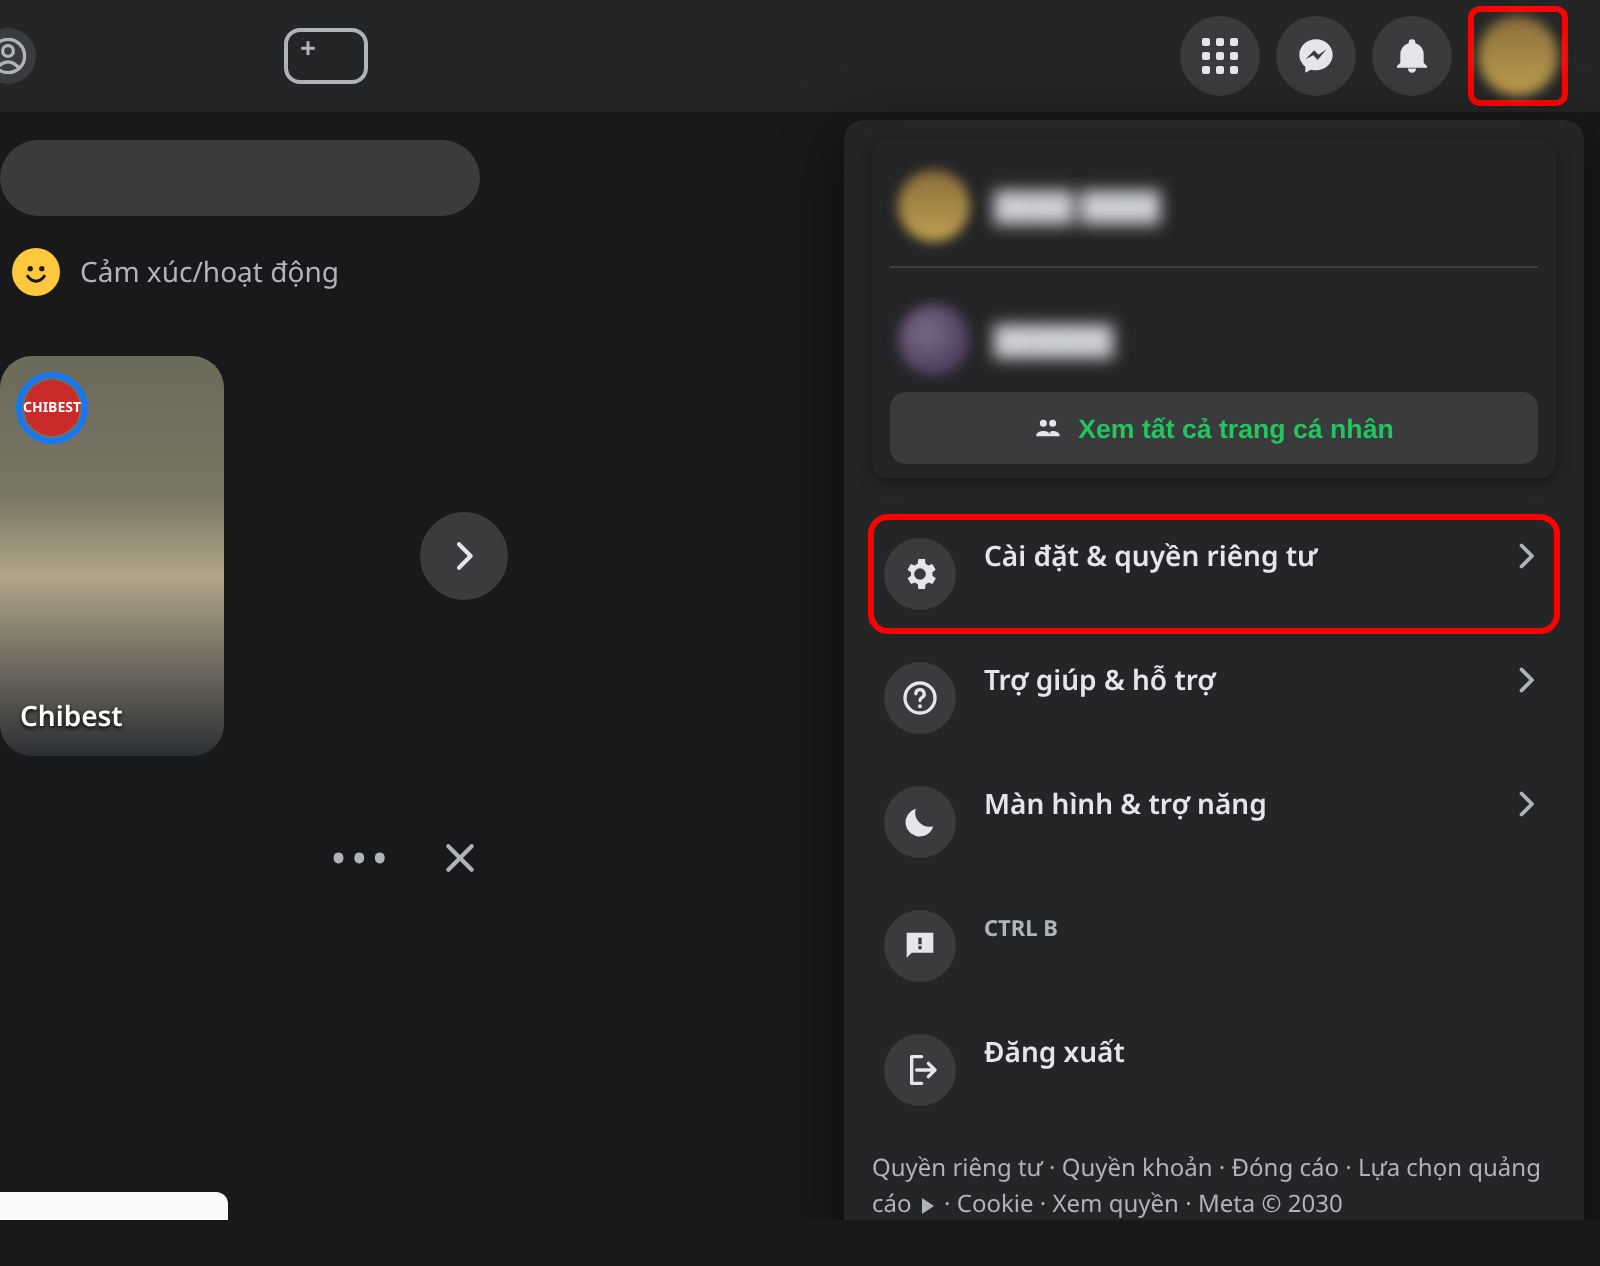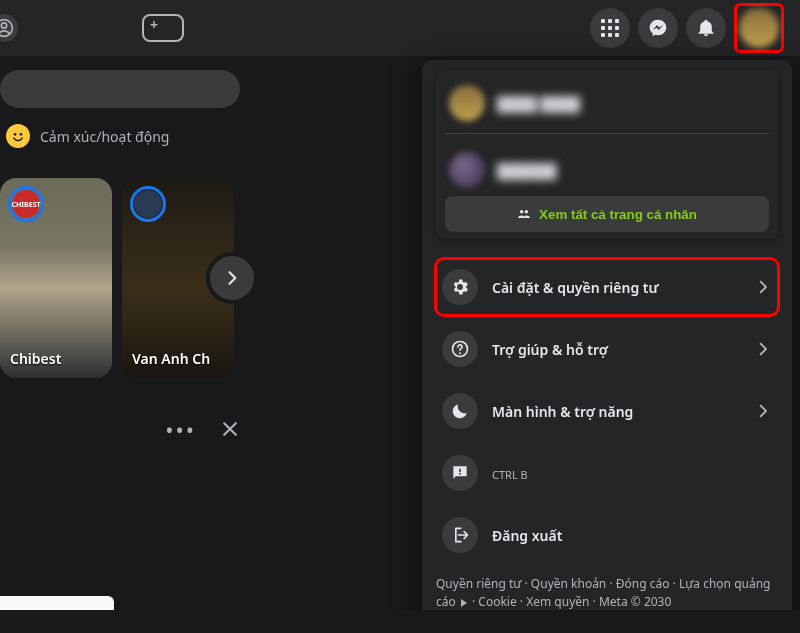--- a/index.html
+++ b/index.html
@@ -36,26 +36,26 @@
   .x{font-size:22px;color:#b0b3b8;cursor:pointer}
   .bottom-white{position:absolute;left:-6px;bottom:-6px;width:120px;height:20px;background:#fafafa;border-radius:6px}
   
   .panel{position:absolute;top:60px;right:8px;width:370px;background:#242526;border-radius:10px;box-shadow:0 8px 30px rgba(0,0,0,.6);padding:10px 14px 14px;box-sizing:border-box}
   .profile-card{background:#242526;border:1px solid #00000000;border-radius:8px;padding:6px 8px;box-shadow:0 2px 8px rgba(0,0,0,.4)}
   .prow{display:flex;align-items:center;gap:12px;padding:8px 4px;cursor:pointer;border-radius:6px}
   .pavatar{width:36px;height:36px;border-radius:50%;background:linear-gradient(#8a6d3b,#c0a050);filter:blur(3px)}
   .pavatar.alt{background:radial-gradient(circle at 40% 40%,#7a6a8a,#3a2a4a)}
   .pname{filter:blur(4px);color:#cfd1d4;font-weight:600}
   .proxy{height:1px;background:#3e4042;margin:4px 0 10px}
-  .see-all{background:#3a3b3c;color:#84cc16;border:none;width:100%;height:36px;border-radius:8px;font-weight:600;cursor:pointer;display:flex;align-items:center;justify-content:center;gap:8px}
+  .see-all{background:#3a3b3c;color:#22c55e;border:none;width:100%;height:36px;border-radius:8px;font-weight:600;cursor:pointer;display:flex;align-items:center;justify-content:center;gap:8px}
   .menu{margin-top:20px;display:flex;flex-direction:column;gap:6px}
-  .mi{display:flex;align-items:center;gap:14px;padding:10px 6px;border-radius:8px;cursor:pointer}
+  .mi{display:flex;align-items:flex-start;gap:14px;padding:10px 6px;border-radius:8px;cursor:pointer}
   .mi .mic{width:36px;height:36px;border-radius:50%;background:#3a3b3c;display:flex;align-items:center;justify-content:center;flex:0 0 auto}
   .mi .lbl{flex:1;font-weight:600}
-  .mi .sub{font-size:11px;color:#b0b3b8;font-weight:400;margin-top:2px}
+  .mi .sub{font-size:11px;color:#b0b3b8;font-weight:700;margin-top:2px}
   .mi .chev{color:#b0b3b8}
   .mi.highlight{outline:3px solid #ff0000;outline-offset:-1px}
   .footer{margin-top:12px;color:#b0b3b8;font-size:12px;line-height:1.5}
   .footer a{color:#b0b3b8;text-decoration:none;cursor:pointer}
   .tri{display:inline-block;width:0;height:0;border-left:6px solid #b0b3b8;border-top:4px solid transparent;border-bottom:4px solid transparent;vertical-align:middle;margin:0 2px}
   svg{display:block}
   .switch-svg{width:14px;height:14px}
 </style>
 </head>
 <body>
@@ -117,26 +117,20 @@
       <span class="activity-text">Cảm xúc/hoạt động</span>
     </div>
 
     <div class="stories">
       <div class="story story-img1">
         <div class="story-ring">
             <div class="story-ring-inner">CHIBEST</div>
           </div>
         <div class="story-label">Chibest</div>
       </div>
-      <div class="story story-img2">
-        <div class="story-ring">
-            <div style="width:28px;height:28px;border-radius:50%;background:#2a3a55"></div>
-          </div>
-        <div class="story-label">Van Anh Ch</div>
-      </div>
       <div class="story-next">
         <svg width="20" height="20" viewBox="0 0 24 24">
             <path d="M9 5l7 7-7 7" fill="none" stroke="#e4e6eb" stroke-width="2.5" stroke-linecap="round" stroke-linejoin="round"></path>
           </svg>
       </div>
     </div>
 
     <div class="more-row">
       <span class="dots">•••</span>
       <span class="x">

